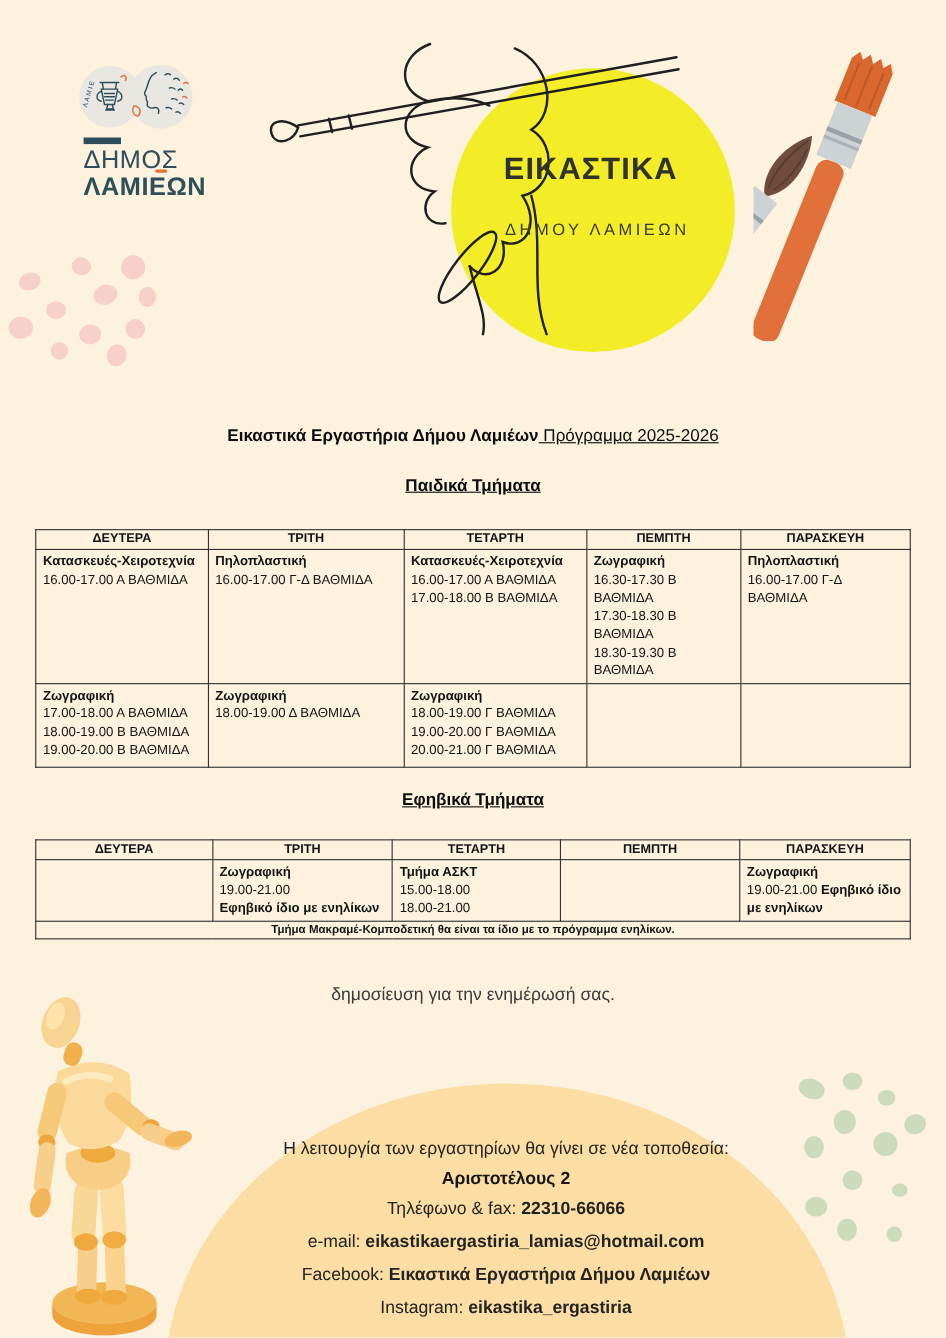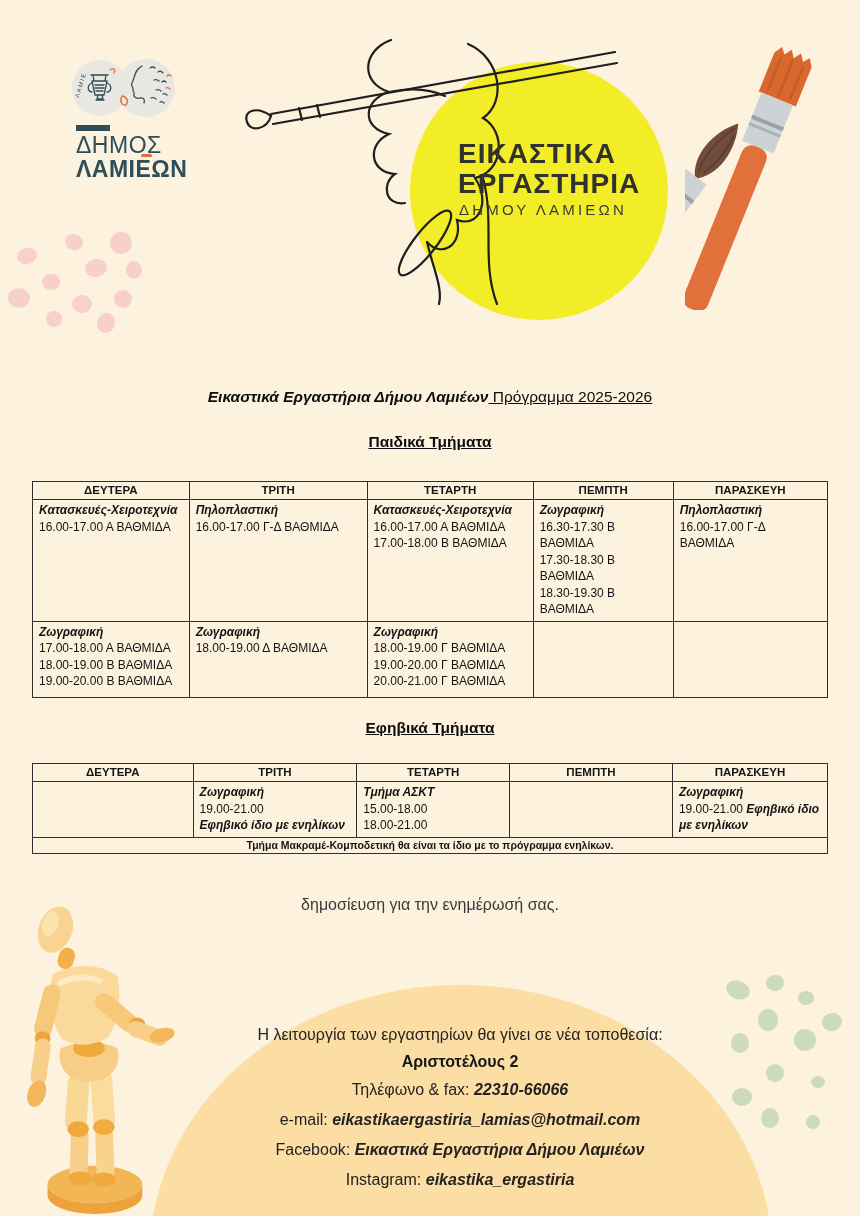--- a/index.html
+++ b/index.html
@@ -2,21 +2,21 @@
 <html style="--cream: #fcf2de; --yellow: #f3ed28; --peach: #fcdda3; --pink: #f8d0ca; --green: #ccdbba; --teal: #2e4e5a; --orange: #e0703a; --ink: #1f1f1f;"><head>
 <meta charset="utf-8">
 <style>
   html,body{margin:0;padding:0;}
   .page{
     position:relative; width:860px; height:1216px; overflow:hidden;
     background:var(--cream,#fcf2de);
     font-family:"Liberation Sans", sans-serif; color:#1f1f1f;
   }
   .abs{position:absolute;}
-  b{font-weight:700;font-style:italic;}
+  b{font-weight:700;}
 
   
   .logo-seal{left:70px; top:56px; width:112px; height:64px;}
   .logo-bar{left:76px; top:125px; width:34px; height:6px; background:var(--teal,#2e4e5a);}
   .logo-name1{left:76px; top:132px; font-size:23px; font-weight:500; letter-spacing:.5px; color:var(--teal,#2e4e5a);}
   .logo-name2{left:76px; top:156px; font-size:23px; font-weight:800; letter-spacing:.5px; color:var(--teal,#2e4e5a);}
   .logo-accent{left:141px; top:154px; width:11px; height:3px; background:var(--orange,#e0703a); border-radius:2px;}
 
   
   .badge{left:410px; top:62px; width:258px; height:258px; border-radius:50%;
@@ -51,21 +51,21 @@
 
   .legend{top:659px; font-size:12.5px; color:#101010;}
   .note{top:891px; font-size:16px; line-height:27px; color:#3a3a3a;}
 
   
   .footer-ellipse{left:150px; top:985px; width:622px; height:540px; border-radius:50%;
                   background:var(--peach,#fcdda3); z-index:1;}
   .mannequin{left:0px; top:900px; width:180px; height:316px; z-index:2;}
   .green-dots{left:695px; top:950px; width:165px; height:210px;}
   .contact{left:120px; top:1022px; width:680px; text-align:center; z-index:3; color:#232323;}
-  .contact-intro{font-size:16px; margin:4px 0 9px;}
+  .contact-intro{font-size:16px; margin:14px 0 9px;}
   .contact-address{font-size:16px; font-weight:700; margin:0 0 10px; color:#161616;}
   .contact-line{font-size:16px; margin:0 0 12px;}
 </style>
 </head>
 <body>
 
 <div class="page">
 
   <svg class="abs logo-seal" viewBox="0 0 112 64">
     <circle cx="30" cy="32" r="28" fill="#e8e7e2"></circle>
@@ -85,21 +85,20 @@
     </g>
     <text transform="translate(9,42) rotate(-74)" font-size="6" fill="#2e4e5a" letter-spacing="1.5" font-family="Liberation Sans, sans-serif">ΛΑΜΙΕ</text>
   </svg>
   <div class="abs logo-bar"></div>
   <div class="abs logo-name1">ΔΗΜΟΣ</div>
   <div class="abs logo-name2">ΛΑΜΙΕΩΝ</div>
   <div class="abs logo-accent"></div>
 
   <div class="abs badge"></div>
   <div class="abs badge-line1">ΕΙΚΑΣΤΙΚΑ</div>
-  <div class="abs badge-line2">ΕΡΓΑΣΤΗΡΙΑ</div>
   <div class="abs badge-sub">ΔΗΜΟΥ ΛΑΜΙΕΩΝ</div>
 
   <svg class="abs hand-art" viewBox="0 0 375 275">
     <g stroke="#1f1f1f" stroke-width="2.2" fill="none" stroke-linecap="round">
       <path d="M28,86 C14,76 0,80 4,92 C8,103 24,99 28,86 Z"></path>
       <path d="M28,84 L372,22"></path>
       <path d="M30,94 L374,33"></path>
       <path d="M56,78 l3,12 M74,75 l3,12"></path>
       <path d="M148,10 C120,20 116,52 146,62 C120,70 118,98 146,104 C124,114 126,142 152,144 C138,154 142,176 162,173"></path>
       <path d="M225,14 C258,28 264,72 240,88 C264,102 260,142 232,148 C248,172 236,198 214,190 C220,216 198,228 184,212"></path>

